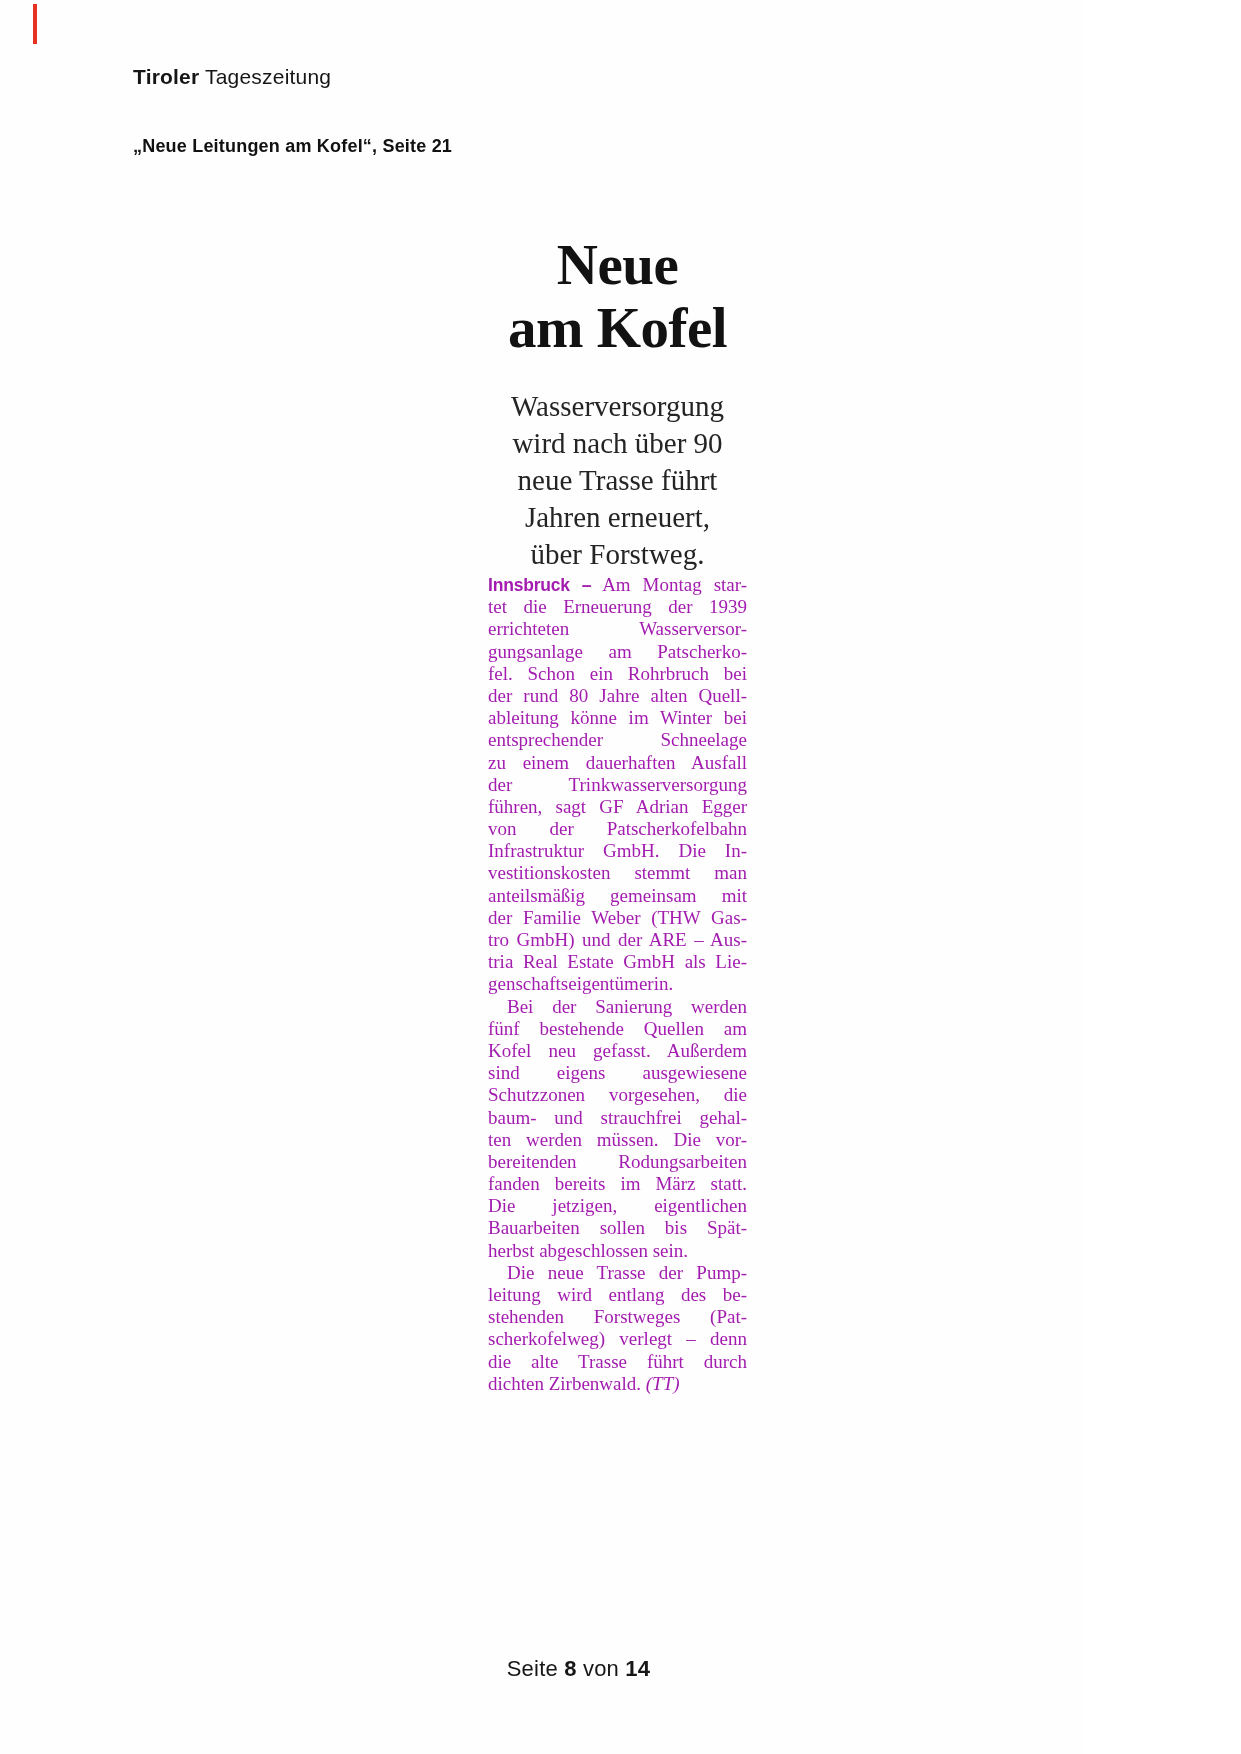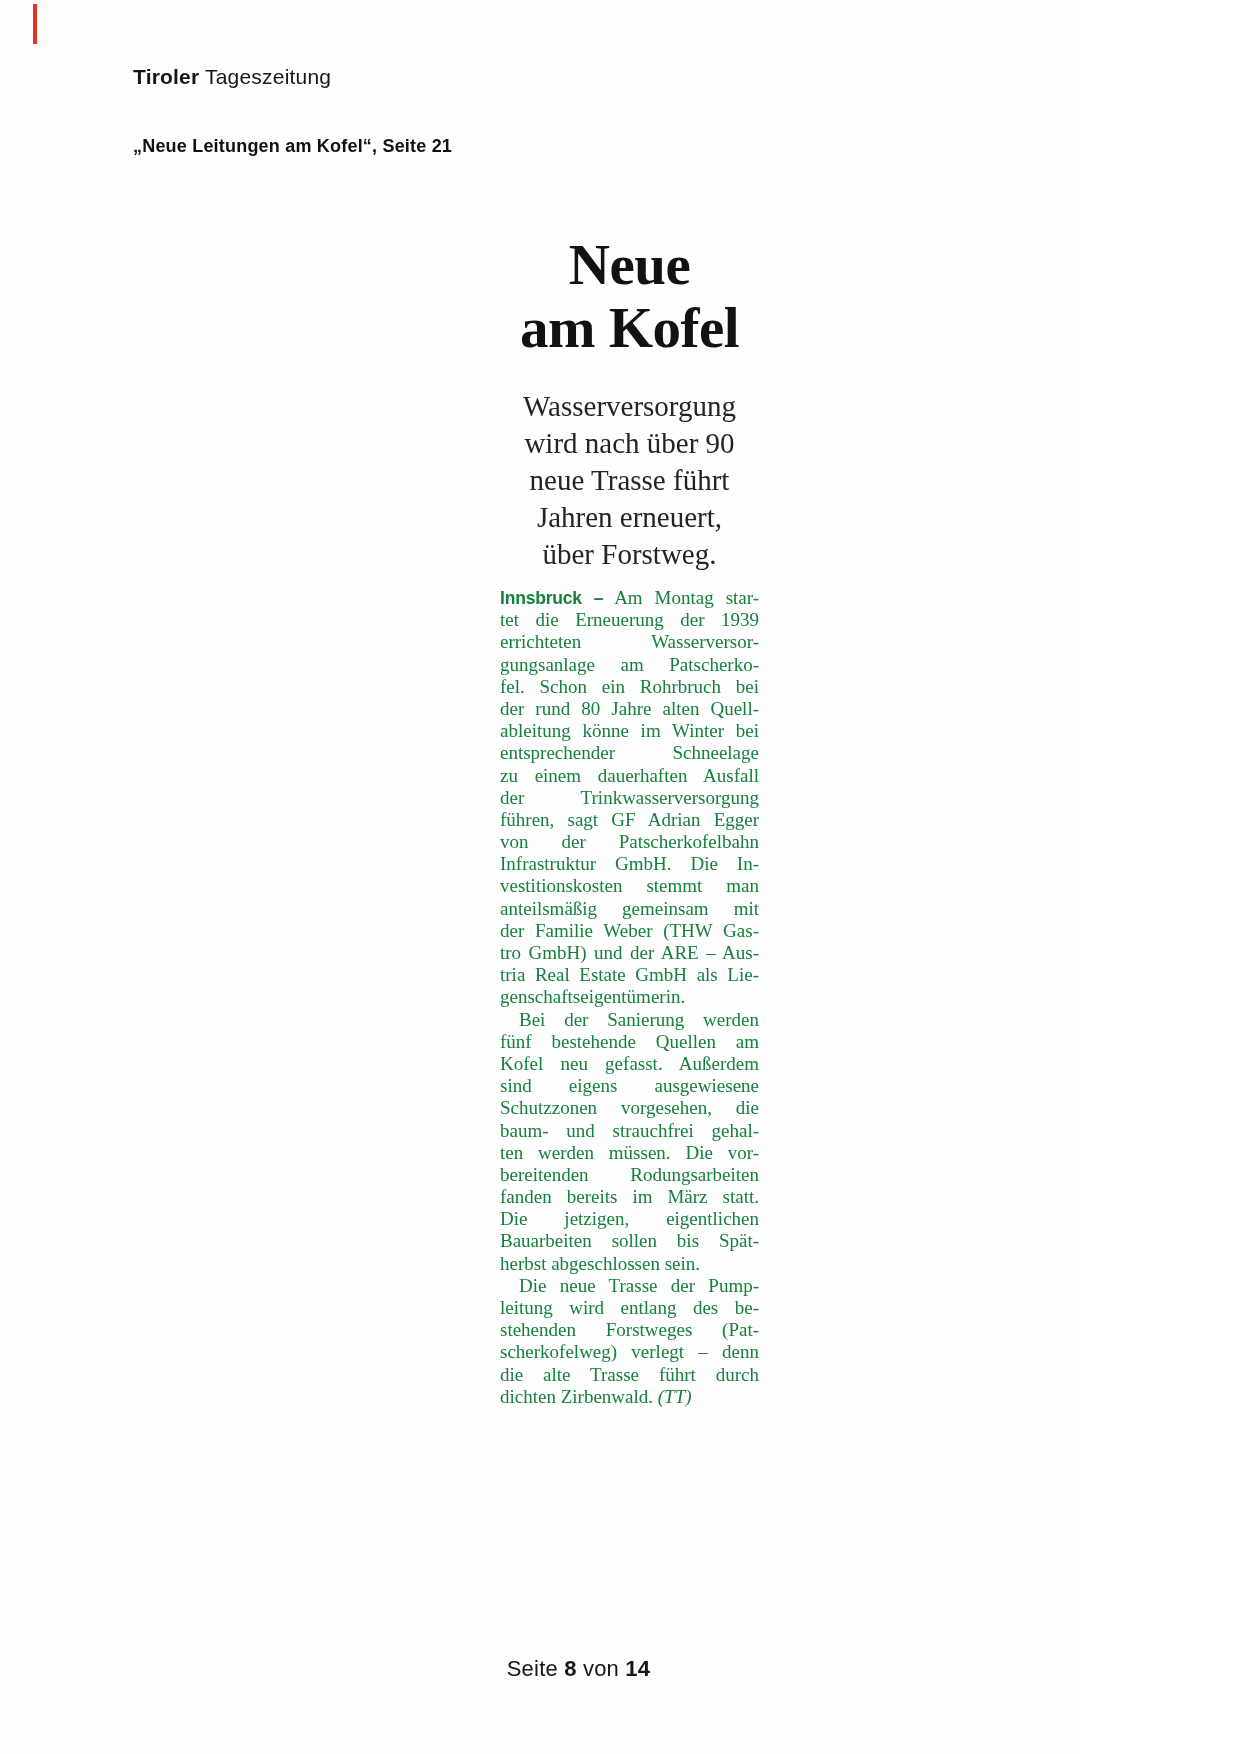--- a/index.html
+++ b/index.html
@@ -22,37 +22,37 @@
     letter-spacing:.2px;
   }
   .header-brand .bold{font-weight:bold;}
   .header-subject{
     position:absolute;left:133px;top:131px;
     font-family:"Liberation Sans",sans-serif;
     font-size:18px;line-height:30px;font-weight:bold;color:#111111;
     letter-spacing:.2px;
   }
   .column{
-    position:absolute;left:500px;top:233px;width:259px;
+    position:absolute;left:488px;top:233px;width:259px;
   }
   .headline{
     margin:0;
     font-size:57px;line-height:63px;font-weight:bold;
     text-align:center;color:#121212;letter-spacing:-0.5px;
   }
   .headline .hline{display:block;}
   .subhead{
     margin-top:29px;
     font-size:29px;line-height:37px;
     text-align:center;color:#242424;
   }
   .subhead .shline{display:block;}
   .body-text{
-    margin-top:14px;
-    font-size:19px;line-height:22.2px;color:#15803d;
+    margin-top:1px;
+    font-size:19px;line-height:22.2px;color:#a21caf;
   }
   .bline{
     height:22.2px;
     text-align:justify;
     text-align-last:justify;
     white-space:nowrap;
   }
   .bline.para-last{text-align-last:left;white-space:normal;}
   .bline.indent{text-indent:19px;}
   .lead-in{

